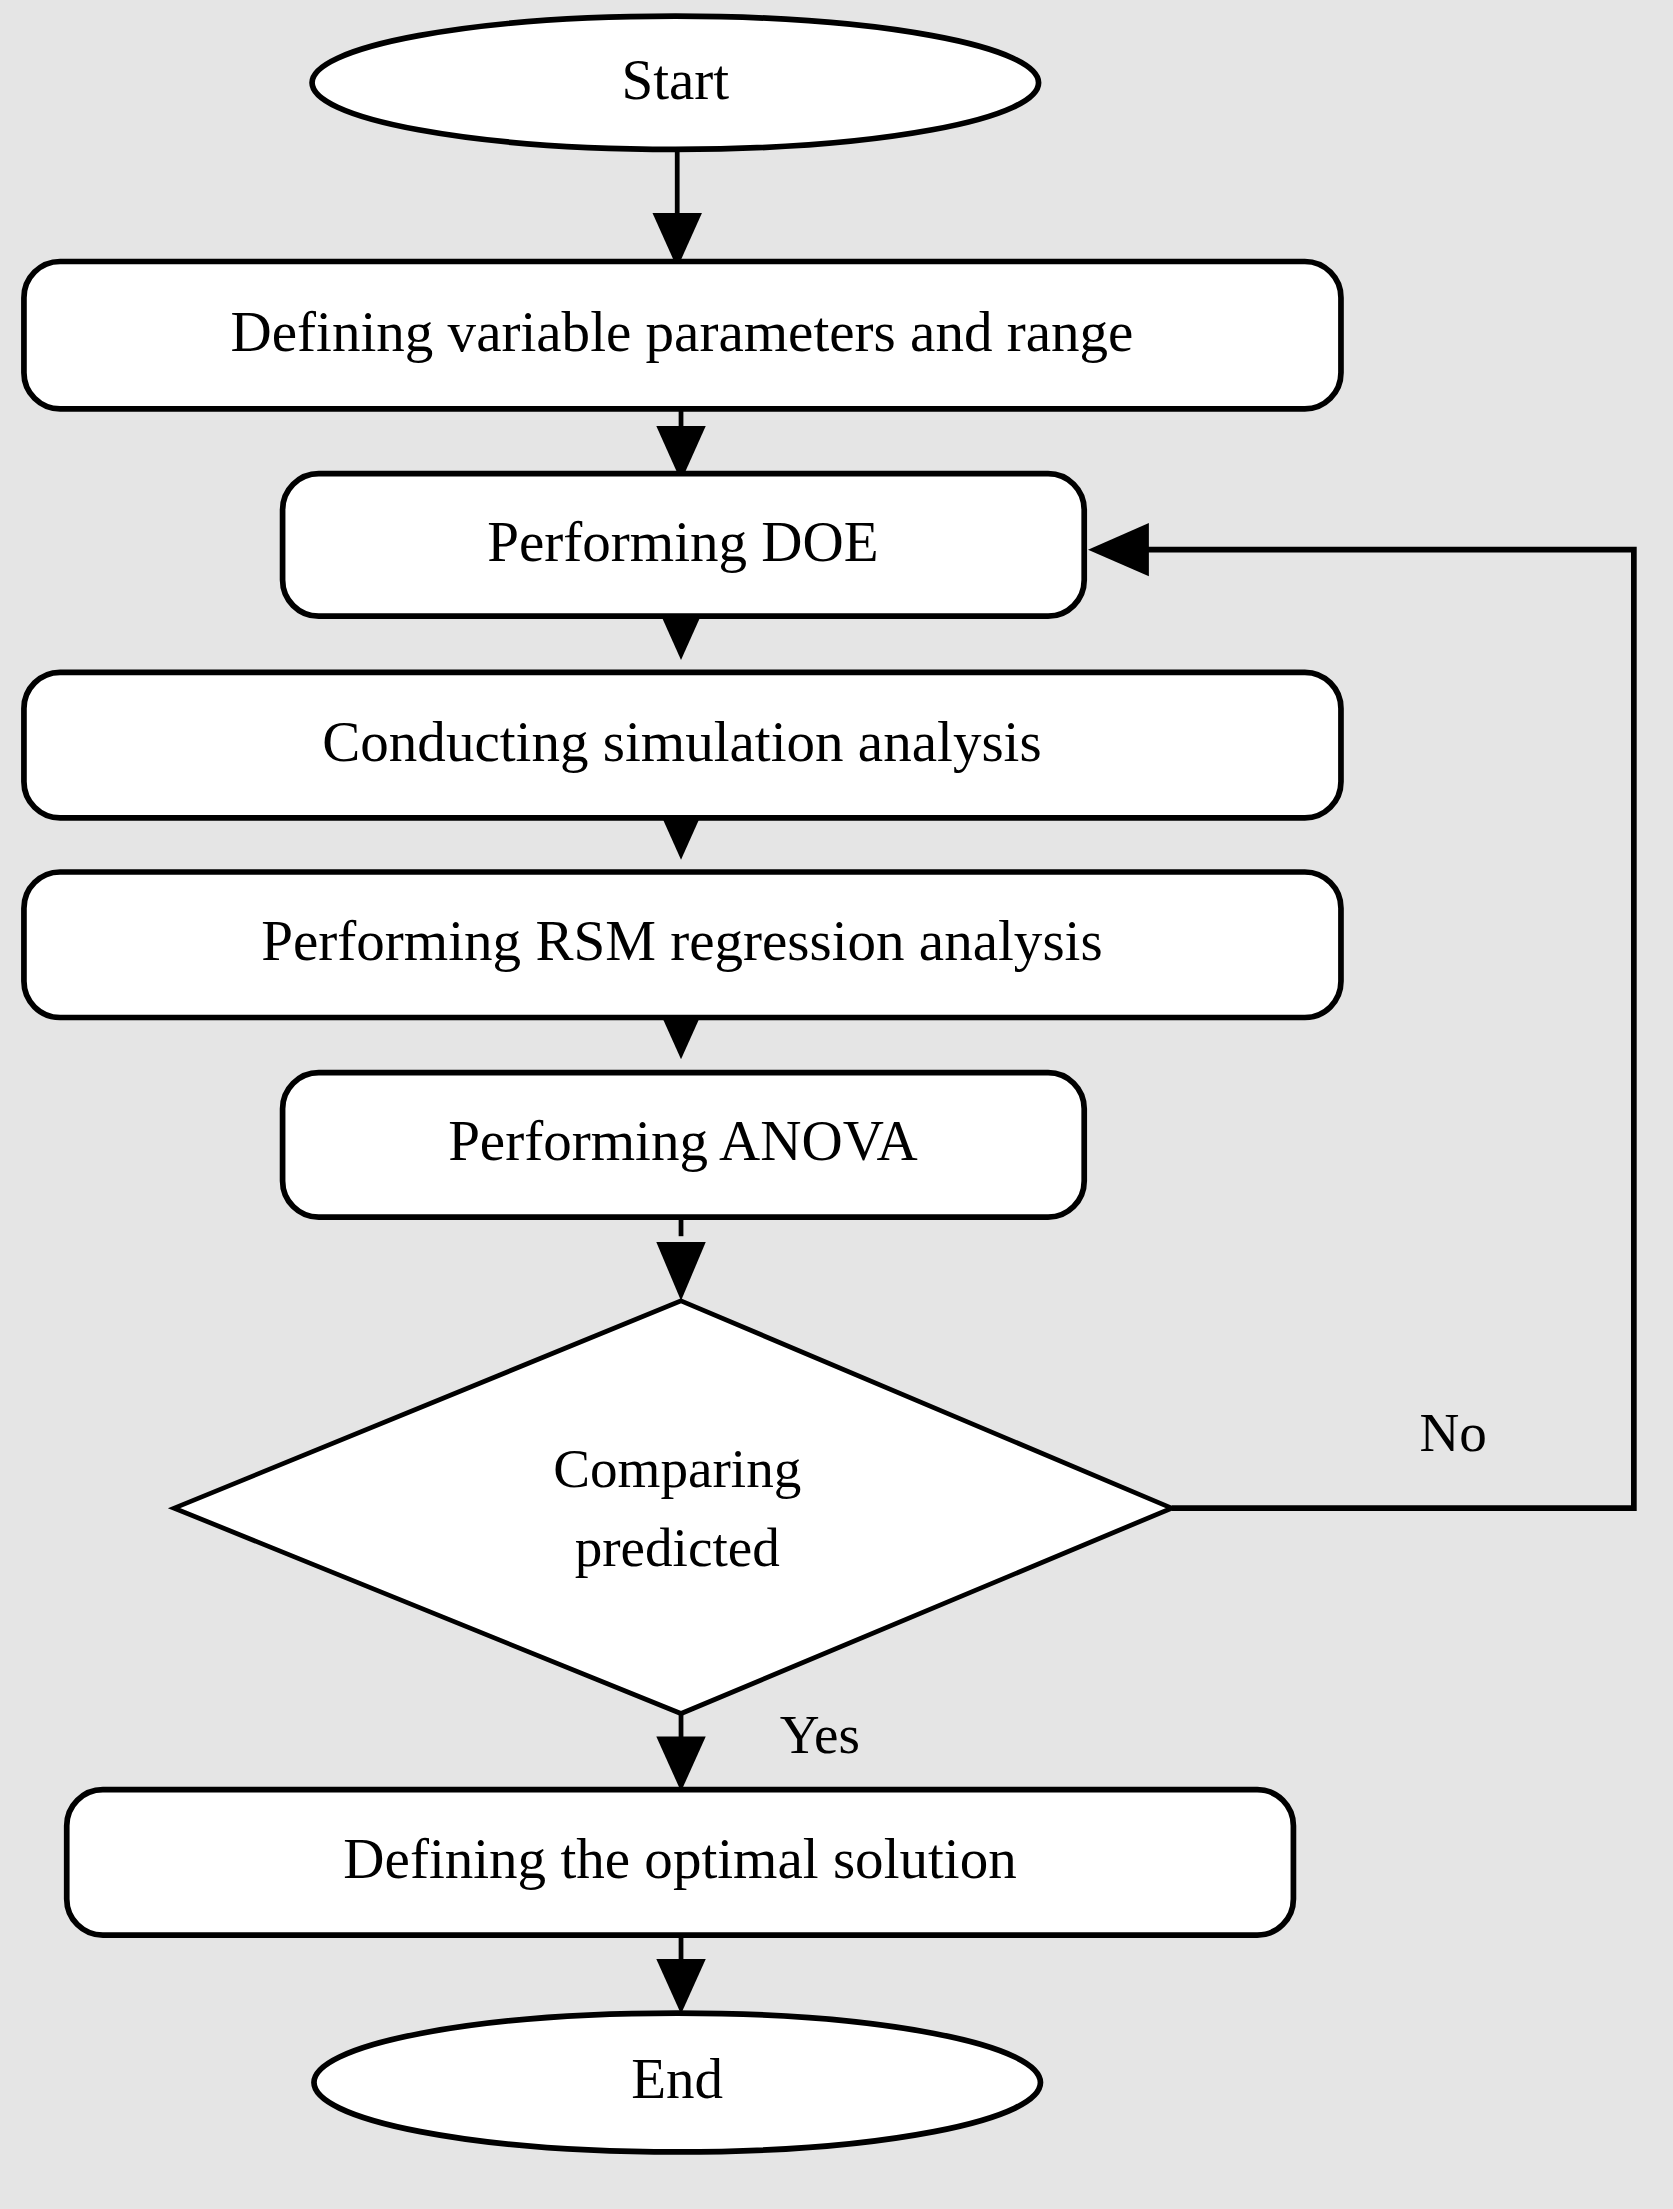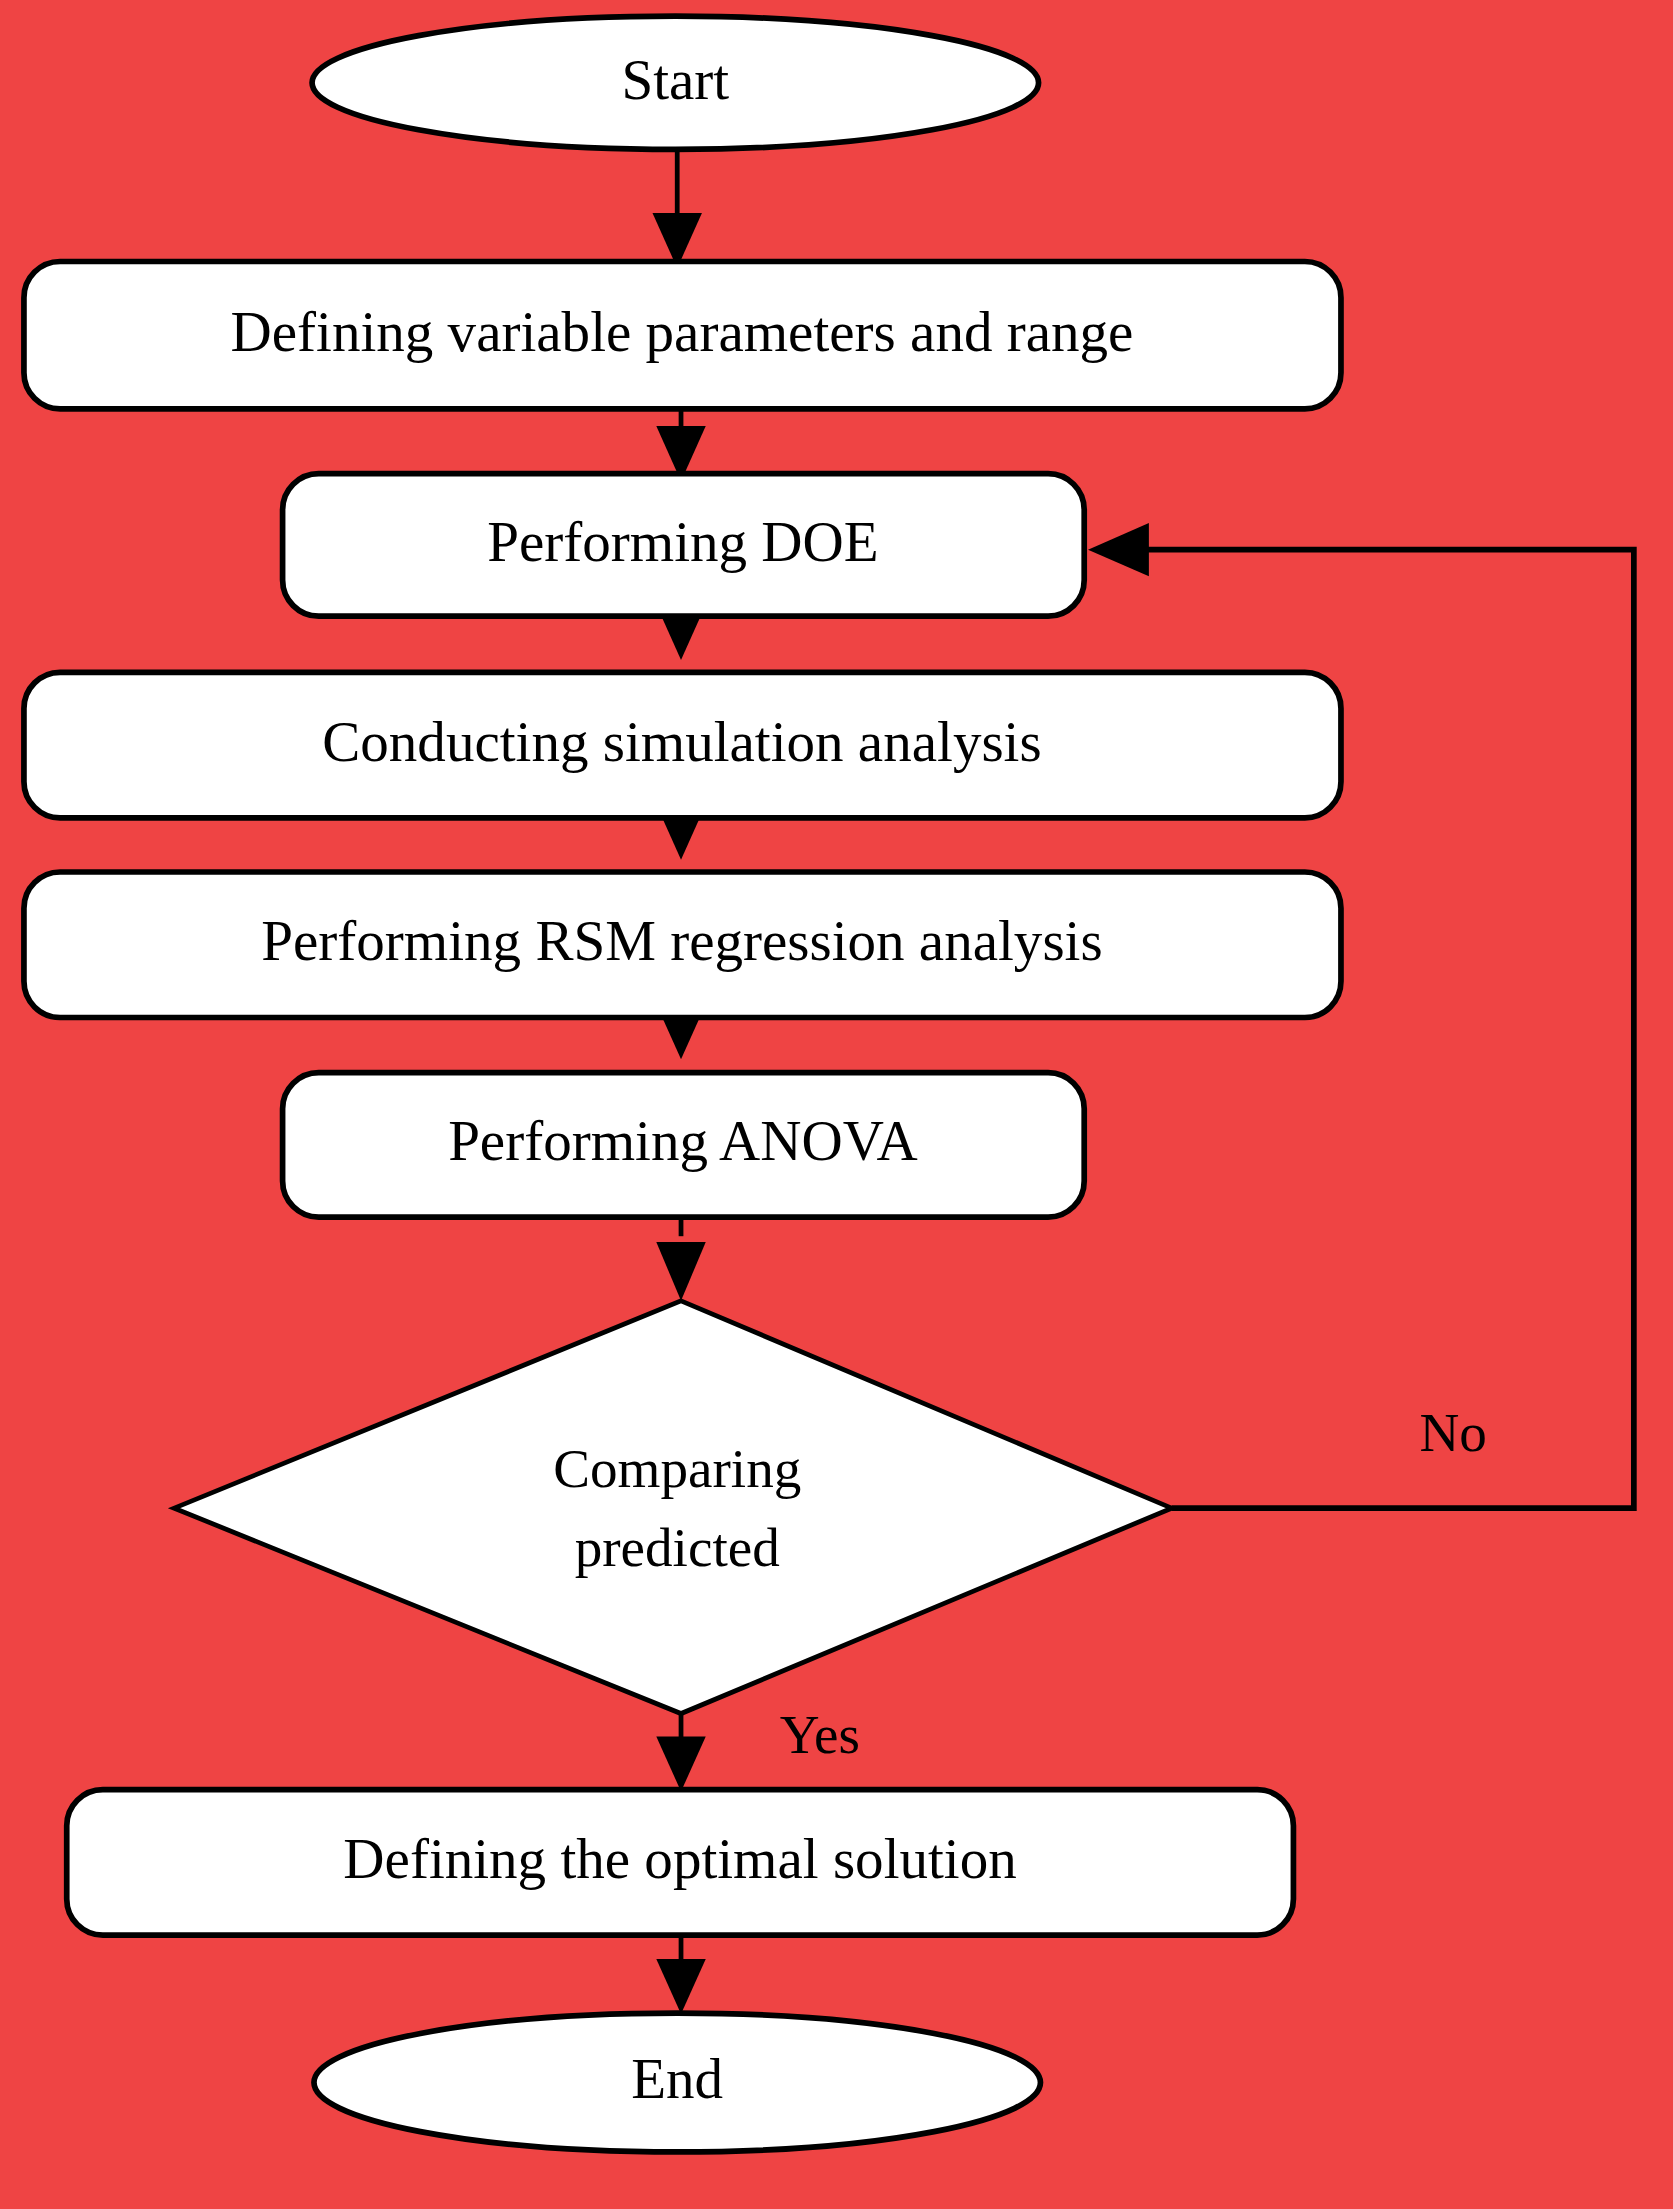--- a/index.html
+++ b/index.html
@@ -8,21 +8,21 @@
     padding: 0;
     background: #ffffff;
   }
   body {
     font-family: "Liberation Serif", "DejaVu Serif", serif;
   }
   #flow-root {
     position: relative;
     width: 1673px;
     height: 2209px;
-    background: #ef4444;
+    background: #e5e5e5;
     overflow: hidden;
   }
   #flow-svg {
     position: absolute;
     left: 0;
     top: 0;
     width: 1673px;
     height: 2209px;
   }
   .node-shape {

